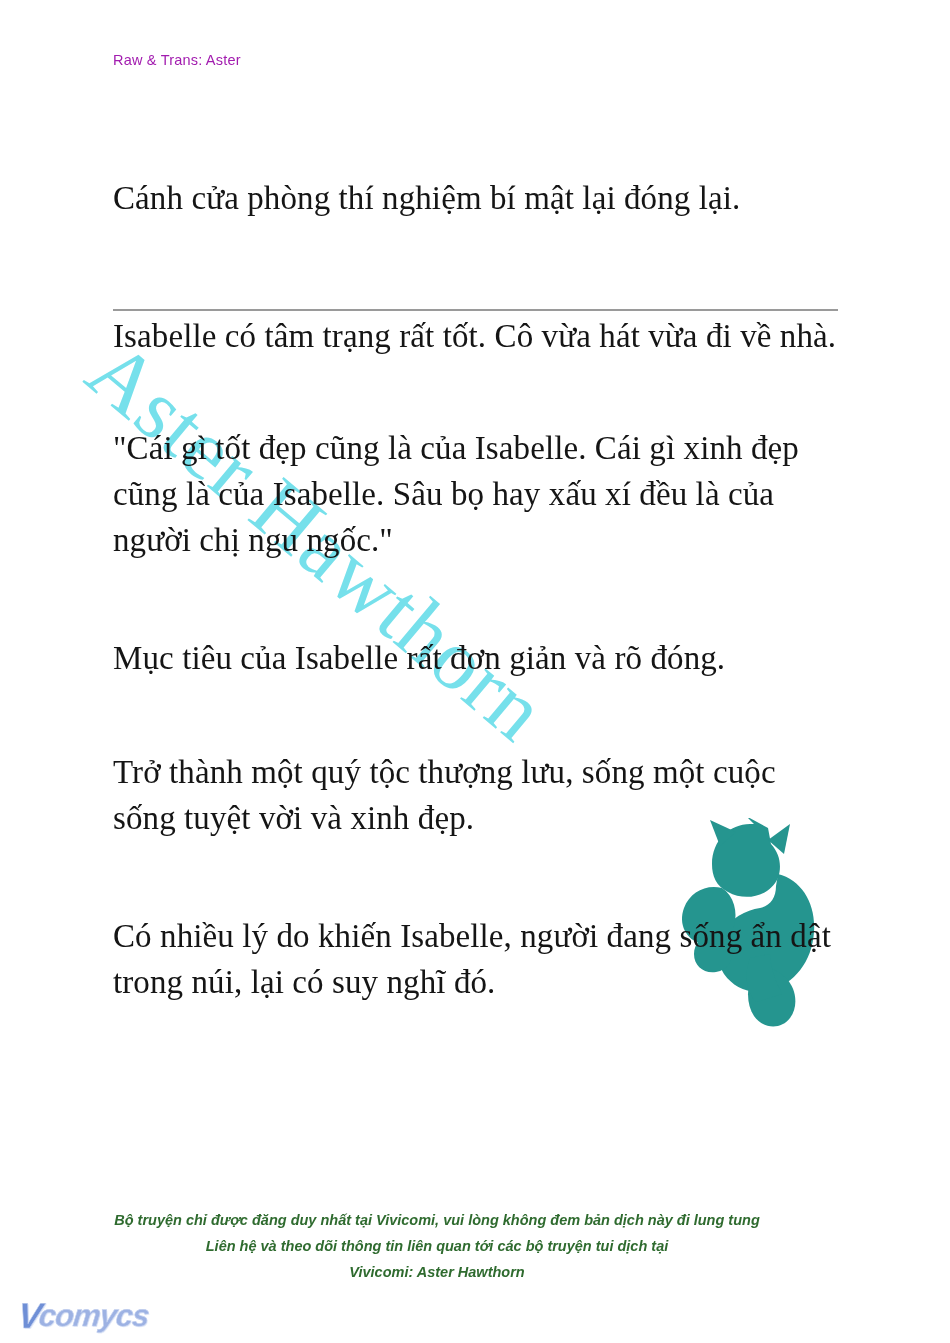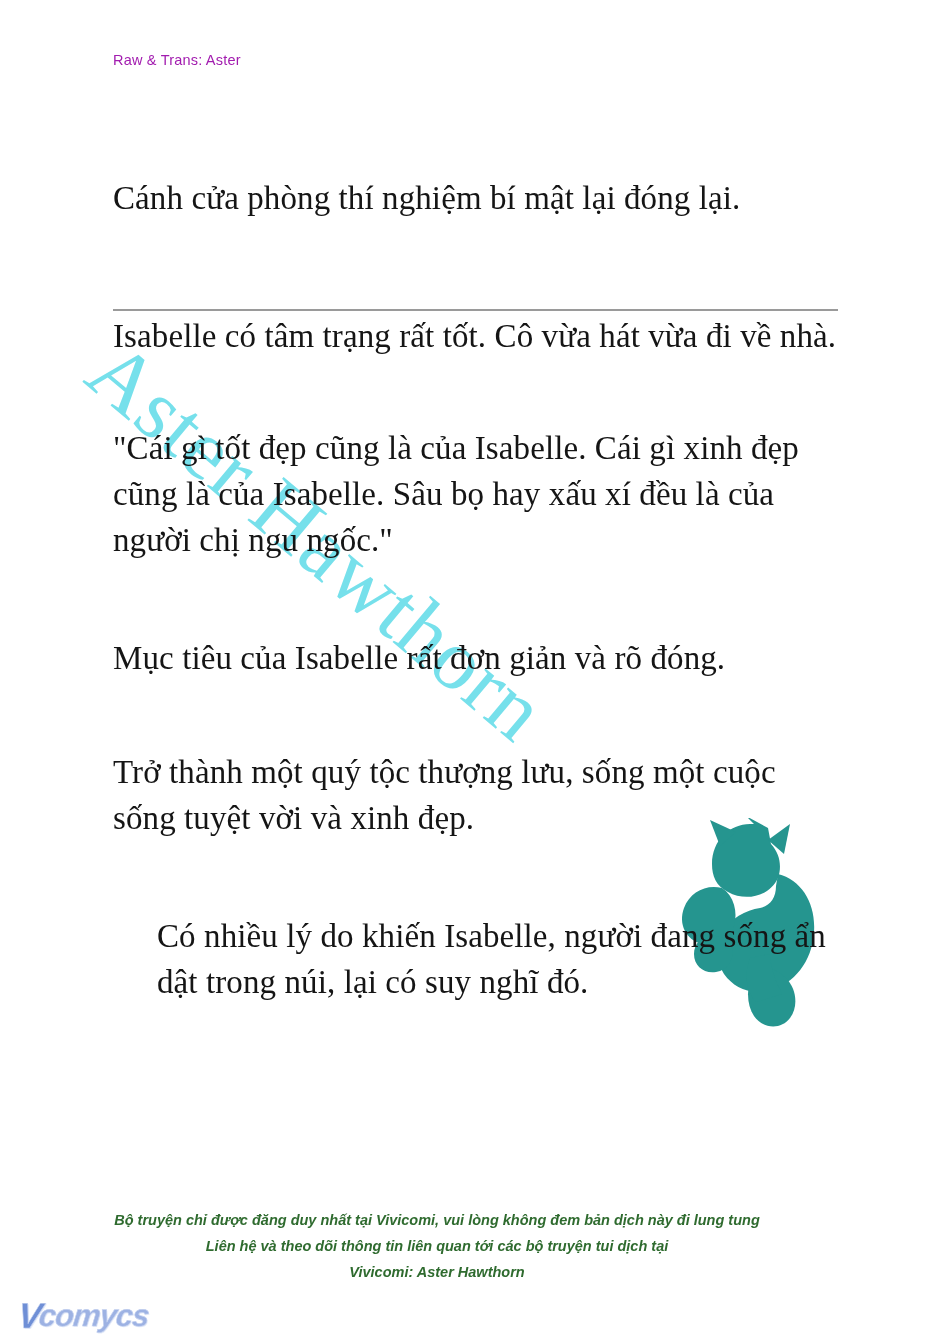--- a/index.html
+++ b/index.html
@@ -51,21 +51,21 @@
     line-height: 46px;
     color: #151515;
     letter-spacing: 0.1px;
   }
 
   .para.gap-a   { margin-top: 0; }
   .para.gap-b   { margin-top: 92px; }
   .para.gap-c   { margin-top: 66px; }
   .para.gap-d   { margin-top: 72px; }
   .para.gap-e   { margin-top: 68px; }
-  .para.gap-f   { margin-top: 72px; margin-left: 44px; }
+  .para.gap-f   { margin-top: 72px; }
 
   
   .divider {
     position: absolute;
     top: 309px;
     left: 113px;
     width: 725px;
     height: 2px;
     background: #9a9a9a;
     z-index: 2;

